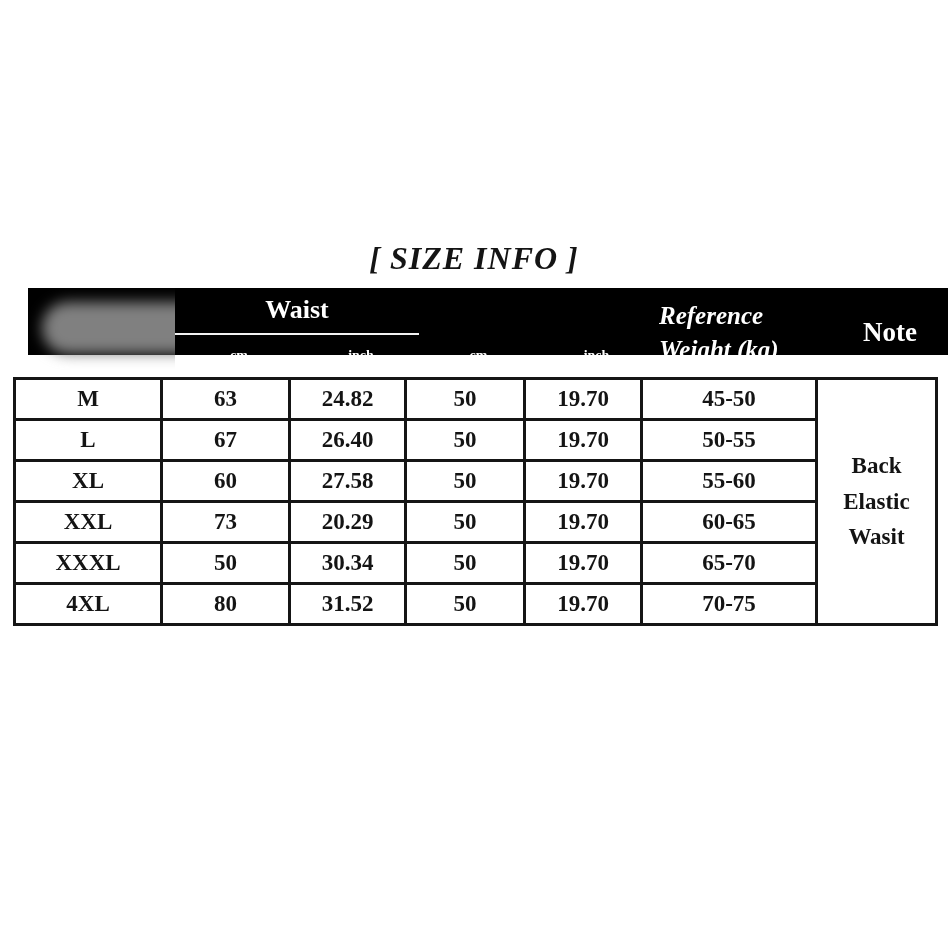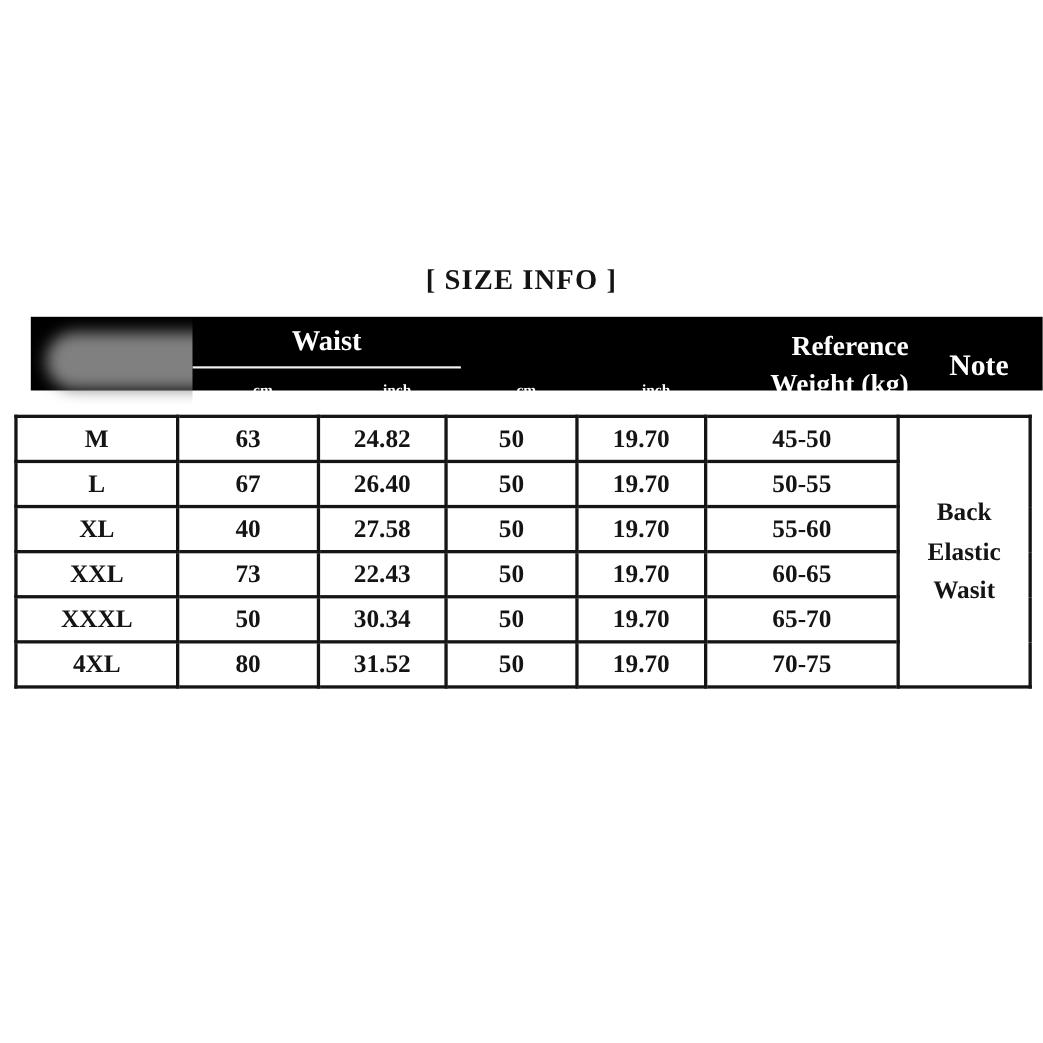--- a/index.html
+++ b/index.html
@@ -10,24 +10,25 @@
     background: #ffffff;
     overflow: hidden;
     font-family: "Liberation Serif", "DejaVu Serif", serif;
   }
   .page-title {
     position: absolute;
     top: 240px;
     left: 0;
     width: 100%;
     text-align: center;
-    font-size: 26px;
+    font-size: 32px;
     font-weight: bold;
     color: #141414;
     letter-spacing: 1px;
+    font-style: italic;
   }
   
   .table-header {
     position: absolute;
     left: 28px;
     top: 288px;
     width: 922px;
     height: 67px;
     background: #000000;
     display: grid;
@@ -67,24 +68,25 @@
   .h-unit-1 { grid-column: 2; }
   .h-unit-2 { grid-column: 3; }
   .h-unit-3 { grid-column: 4; }
   .h-unit-4 { grid-column: 5; }
   .h-ref {
     grid-column: 6;
     grid-row: 1 / 3;
     display: flex;
     align-items: center;
     justify-content: center;
-    text-align: right;
+    text-align: left;
     font-size: 25px;
     line-height: 1.35;
     padding: 0 4px;
+    font-style: italic;
   }
   .h-note {
     grid-column: 7;
     grid-row: 1 / 3;
     display: flex;
     align-items: center;
     justify-content: center;
     font-size: 27px;
   }
   
@@ -157,30 +159,30 @@
       <tr>
         <td>L</td>
         <td>67</td>
         <td>26.40</td>
         <td>50</td>
         <td>19.70</td>
         <td>50-55</td>
       </tr>
       <tr>
         <td>XL</td>
-        <td>40</td>
+        <td>60</td>
         <td>27.58</td>
         <td>50</td>
         <td>19.70</td>
         <td>55-60</td>
       </tr>
       <tr>
         <td>XXL</td>
         <td>73</td>
-        <td>22.43</td>
+        <td>20.29</td>
         <td>50</td>
         <td>19.70</td>
         <td>60-65</td>
       </tr>
       <tr>
         <td>XXXL</td>
         <td>50</td>
         <td>30.34</td>
         <td>50</td>
         <td>19.70</td>

